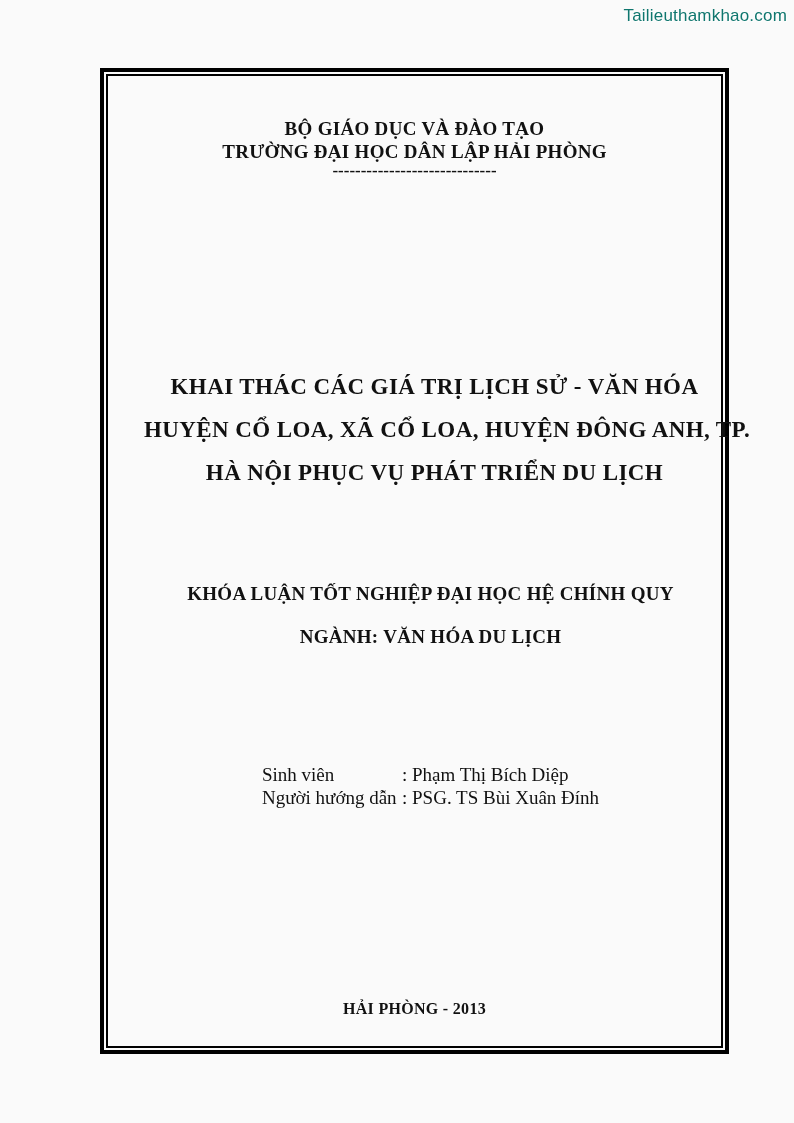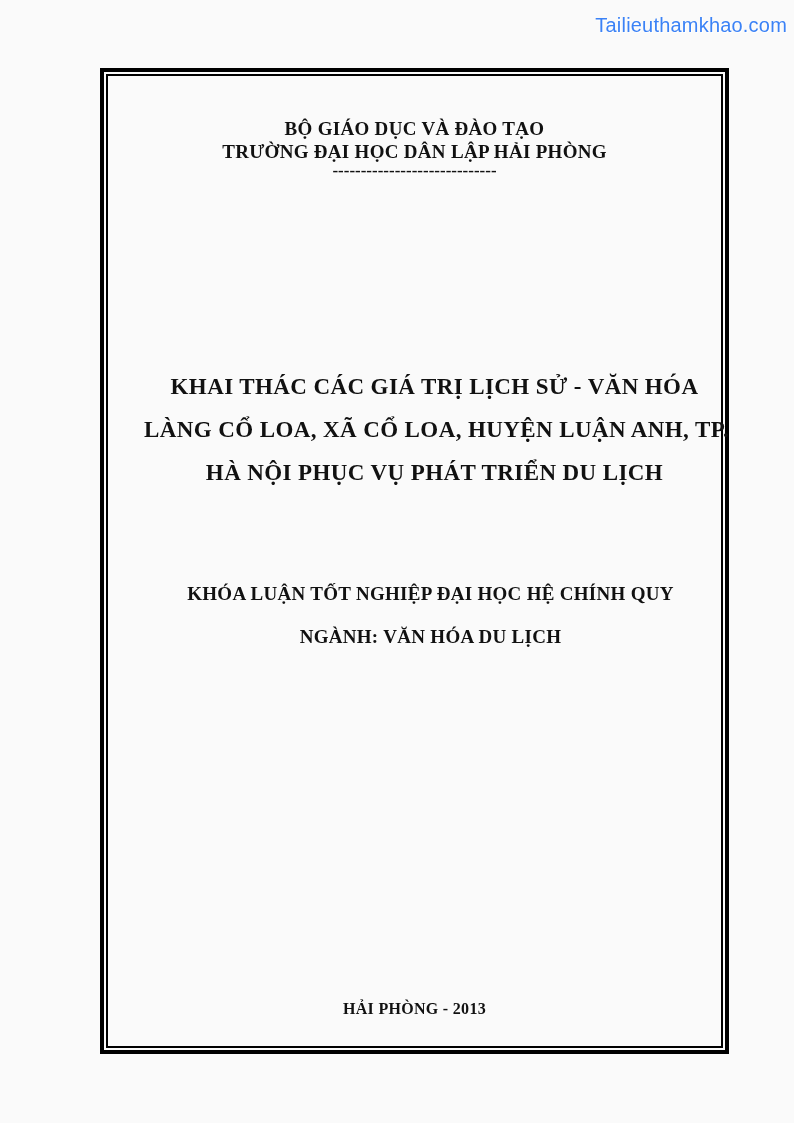--- a/index.html
+++ b/index.html
@@ -8,25 +8,25 @@
     width: 794px;
     height: 1123px;
     background: #fafafa;
     font-family: "Liberation Serif", serif;
     color: #111111;
     overflow: hidden;
     position: relative;
   }
   .watermark {
     position: absolute;
-    top: 14px;
+    top: 6px;
     right: 7px;
     font-family: "Liberation Sans", sans-serif;
-    font-size: 20px;
-    color: #3b82f6;
+    font-size: 17px;
+    color: #0f766e;
     text-shadow: 1px 1px 0 #ffffff;
     letter-spacing: 0.2px;
   }
   .frame {
     position: absolute;
     left: 100px;
     top: 68px;
     width: 629px;
     height: 986px;
     box-sizing: border-box;
@@ -103,26 +103,34 @@
   <div class="frame-inner"></div>
 
   <div class="block header-block">
     <div class="header-line">BỘ GIÁO DỤC VÀ ĐÀO TẠO</div>
     <div class="header-line">TRƯỜNG ĐẠI HỌC DÂN LẬP HẢI PHÒNG</div>
     <div class="divider-line">-----------------------------</div>
   </div>
 
   <div class="block title-block">
     <div class="title-line">KHAI THÁC CÁC GIÁ TRỊ LỊCH SỬ - VĂN HÓA</div>
-    <div class="title-line">LÀNG CỔ LOA, XÃ CỔ LOA, HUYỆN LUẬN ANH, TP.</div>
+    <div class="title-line">HUYỆN CỔ LOA, XÃ CỔ LOA, HUYỆN ĐÔNG ANH, TP.</div>
     <div class="title-line">HÀ NỘI PHỤC VỤ PHÁT TRIỂN DU LỊCH</div>
   </div>
 
   <div class="block degree-block">
     <div class="degree-line">KHÓA LUẬN TỐT NGHIỆP ĐẠI HỌC HỆ CHÍNH QUY</div>
     <div class="degree-line">NGÀNH: VĂN HÓA DU LỊCH</div>
   </div>
 
+  <div class="people-block">
+    <div class="people-row">
+      <span class="people-label">Sinh viên</span><span>: Phạm Thị Bích Diệp</span>
+    </div>
+    <div class="people-row">
+      <span class="people-label">Người hướng dẫn</span><span>: PSG. TS Bùi Xuân Đính</span>
+    </div>
+  </div>
 
   <div class="block footer-block">
     <div class="footer-line">HẢI PHÒNG - 2013</div>
   </div>
 </div>
 
 </body></html>

